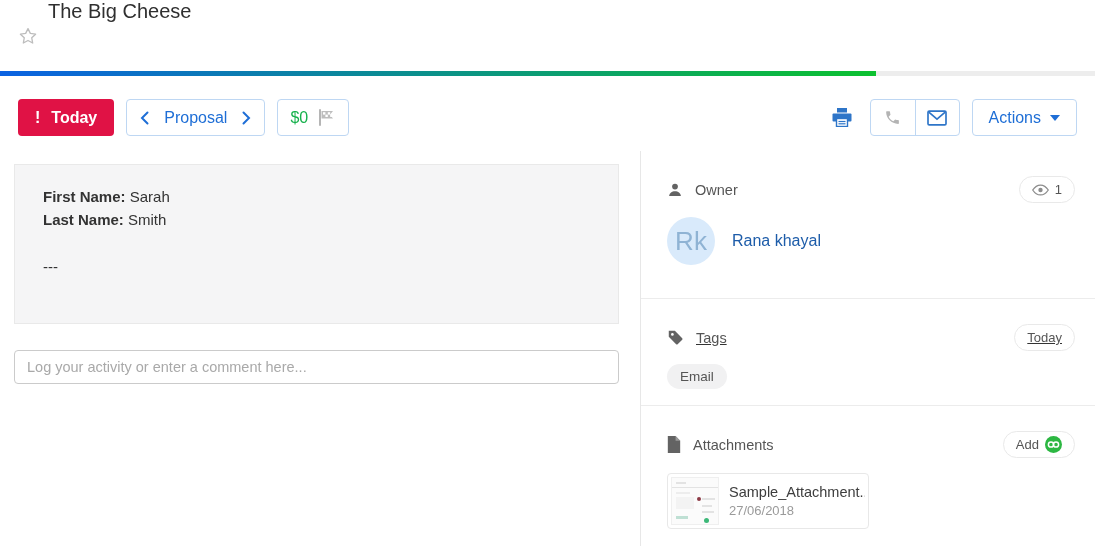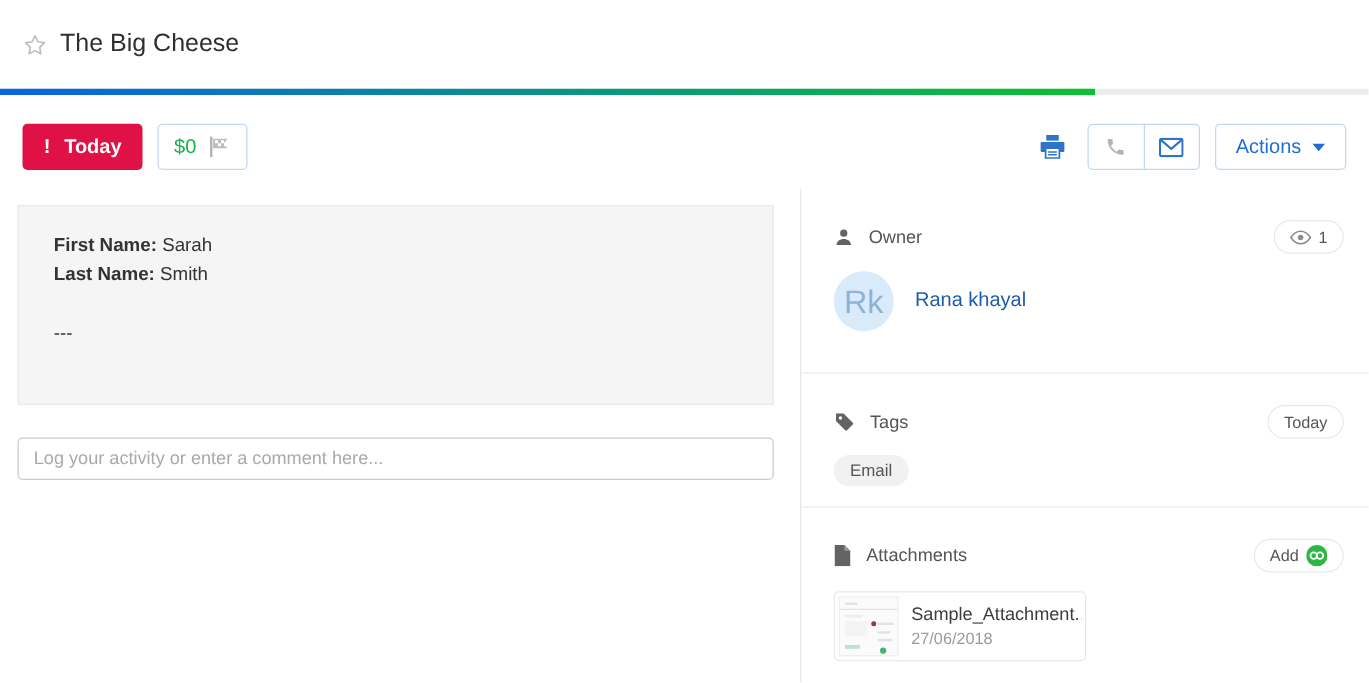--- a/index.html
+++ b/index.html
@@ -1,21 +1,21 @@
 <!DOCTYPE html>
 <html><head>
 <meta charset="utf-8">
 <style>
   * { box-sizing: border-box; margin: 0; padding: 0; }
   html,body { background:#fff; }
   body { font-family: "Liberation Sans", sans-serif; color:#333; }
   .app { position:relative; width:1095px; height:546px; background:#fff; overflow:hidden; }
 
   
-  .header { height:71px; display:flex; align-items:center; padding-left:18px; }
+  .header { height:71px; display:flex; padding-left:18px; }
   .star { display:flex; align-items:center; cursor:pointer; }
   .page-title { margin-left:10px; font-size:20px; color:#2f2f2f; }
 
   
   .progress { height:5px; background:#ededed; width:100%; }
   .progress-fill { height:100%; background:linear-gradient(90deg,#0b62e2 0%, #0cc12f 100%); }
 
   
   .toolbar { display:flex; align-items:center; padding:23px 18px 0 18px; }
   .btn { height:37px; border-radius:4px; display:flex; align-items:center; background:#fff; cursor:pointer; }
@@ -41,21 +41,21 @@
   .field-label { font-weight:bold; }
   .link { color:#2272c8; text-decoration:none; cursor:pointer; }
   .separator-line { margin-top:24px; }
   .comment-box { margin-top:26px;border-radius:15px; }
   .comment-input { width:100%; height:34px; border:1px solid #cbcbcb; border-radius:4px; padding:0 12px; font-size:14.5px; font-family:"Liberation Sans",sans-serif; color:#333; }
   .comment-input::placeholder { color:#a9a9a9; }
 
   .right-col { flex:1; margin-left:21px; border-left:1px solid #e7e7e7; display:flex; flex-direction:column; }
   .section { padding:25px 20px 0 26px; border-bottom:1px solid #ececec; }
   .section-owner { padding-bottom:33px; }
-  .section-tags { padding-bottom:16px; }
+  .section-tags { padding-bottom:16px;text-decoration:underline; }
   .section-attachments { padding-bottom:26px; }
   .section-head { display:flex; align-items:center; }
   .section-label { margin-left:12px; font-size:14.5px; color:#555; }
   .pill { margin-left:auto; height:27px; border:1px solid #e9e9e9; border-radius:14px; background:#fff; padding:0 12px; display:inline-flex; align-items:center; gap:6px; font-size:13px; color:#555; cursor:pointer; }
 
   .owner-row { margin-top:14px; display:flex; align-items:center; }
   .avatar { width:48px; height:48px; border-radius:50%; background:#d9eafb; color:#8fb3d4; font-size:26px; font-weight:300; display:flex; align-items:center; justify-content:center; cursor:pointer; }
   .owner-name { margin-left:17px; color:#1d5ca9; font-size:16px; cursor:pointer; }
 
   .tag-chip { display:inline-block; margin-top:13px; background:#f1f1f2; border-radius:13px; padding:5px 13px; font-size:13.5px; color:#555; cursor:pointer; }
@@ -87,20 +87,33 @@
   <div class="progress">
     <div class="progress-fill" style="width: 80%;"></div>
   </div>
 
   <div class="toolbar">
     <div class="btn btn-today">
       <span class="alert">!</span>
       <span>Today</span>
     </div>
 
+    <div class="btn btn-stage">
+      <span class="chev">
+        <svg width="9" height="14" viewBox="0 0 9 14">
+            <path d="M7.5 1.5L2 7l5.5 5.5" fill="none" stroke="#1e6ed6" stroke-width="2" stroke-linecap="round"></path>
+          </svg>
+      </span>
+      <span class="stage-label">Proposal</span>
+      <span class="chev">
+        <svg width="9" height="14" viewBox="0 0 9 14">
+            <path d="M1.5 1.5L7 7l-5.5 5.5" fill="none" stroke="#1e6ed6" stroke-width="2" stroke-linecap="round"></path>
+          </svg>
+      </span>
+    </div>
 
     <div class="btn btn-value">
       <span class="money">$0</span>
       <span>
         <svg width="19" height="17" viewBox="0 0 19 17">
           <path d="M3 1v15" stroke="#b5b5b5" stroke-width="2" stroke-linecap="round"></path>
           <path d="M4.5 2h11.5l-3 3.8 3 3.7H4.5z" fill="#bdbdbd"></path>
           <rect x="6" y="3.2" width="2.4" height="2.4" fill="#fff"></rect>
             <rect x="10.8" y="3.2" width="2.4" height="2.4" fill="#fff"></rect>
           <rect x="8.4" y="5.6" width="2.4" height="2.4" fill="#fff"></rect>

